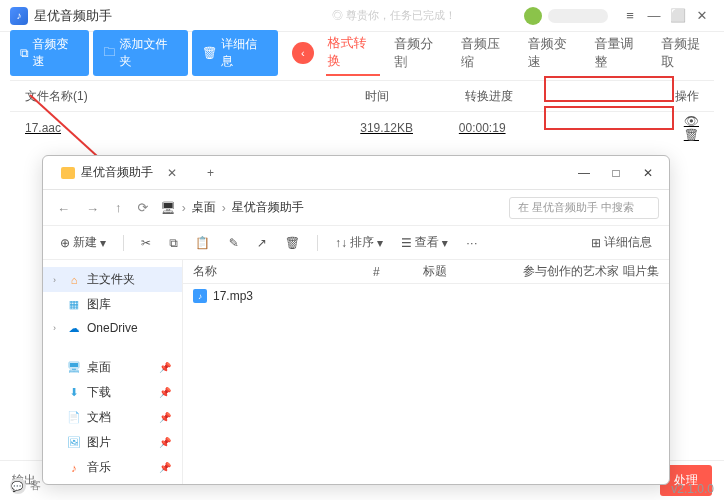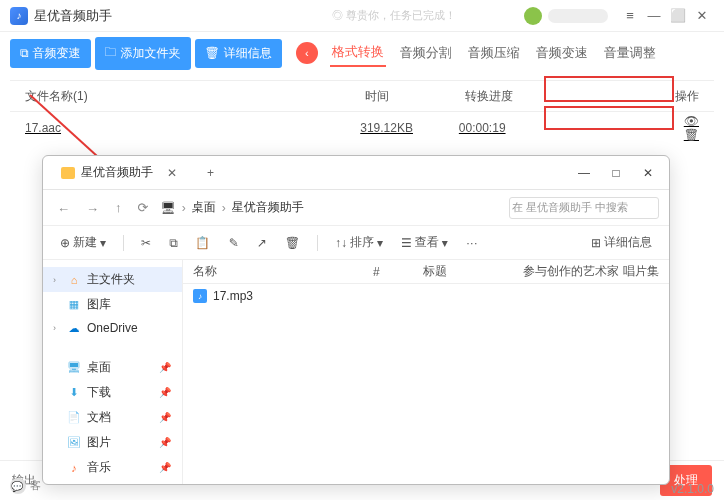--- a/index.html
+++ b/index.html
@@ -46,21 +46,21 @@
 .ex-tab .fico{width:14px;height:12px;background:#ffc44d;border-radius:2px;}
 .ex-tab .x{color:#666;margin-left:8px;cursor:pointer;}
 .ex-plus{margin-left:10px;color:#666;cursor:pointer;padding:4px 8px;}
 .ex-win{margin-left:auto;display:flex;gap:6px;padding-right:8px;}
 .ex-win span{width:26px;text-align:center;color:#444;cursor:pointer;font-size:12px;}
 
 .ex-nav{height:36px;display:flex;align-items:center;padding:0 10px;gap:8px;border-bottom:1px solid #eee;}
 .ex-nav .nb{color:#888;cursor:pointer;padding:2px 4px;font-size:13px;}
 .ex-nav .crumb{display:flex;align-items:center;gap:6px;flex:1;color:#333;font-size:12px;}
 .ex-nav .crumb .sep{color:#999;}
-.ex-search{width:150px;height:22px;border:1px solid #ddd;border-radius:3px;padding:0 2px;color:#999;font-size:11px;display:flex;align-items:center;}
+.ex-search{width:150px;height:22px;border:1px solid #ddd;border-radius:3px;padding:0 8px;color:#999;font-size:11px;display:flex;align-items:center;}
 
 .ex-tools{height:34px;display:flex;align-items:center;padding:0 12px;gap:8px;border-bottom:1px solid #eee;color:#555;}
 .ex-tools .t{display:flex;align-items:center;gap:3px;cursor:pointer;padding:3px 5px;font-size:12px;}
 .ex-tools .sep{width:1px;height:16px;background:#ddd;margin:0 4px;}
 .ex-tools .det{margin-left:auto;}
 
 .ex-body{flex:1;display:flex;overflow:hidden;}
 .ex-side{width:140px;border-right:1px solid #eee;padding:4px 0;overflow-y:auto;}
 .ex-side .grp{padding:3px 0;}
 .ex-side .item{display:flex;align-items:center;gap:6px;padding:4px 10px;cursor:pointer;color:#333;font-size:12px;}
@@ -108,20 +108,21 @@
     <div class="tbtn">⧉ <span>音频变速</span></div>
     <div class="tbtn">🗀 <span>添加文件夹</span></div>
     <div class="tbtn">🗑 <span>详细信息</span></div>
     <div class="navrow">
       <div class="navbtn">‹</div>
       <div class="navitem active">格式转换</div>
       <div class="navitem">音频分割</div>
       <div class="navitem">音频压缩</div>
       <div class="navitem">音频变速</div>
       <div class="navitem">音量调整</div>
+      <div class="navitem">音频提取</div>
     </div>
   </div>
 
   <div class="hdr">
     <span class="c1">文件名称(1)</span>
     <span class="c3">时间</span>
     <span class="c4">转换进度</span>
     <span class="c5">操作</span>
   </div>
   <div class="hlbox" style="top:76px;left:544px;width:130px;height:26px;"></div>

